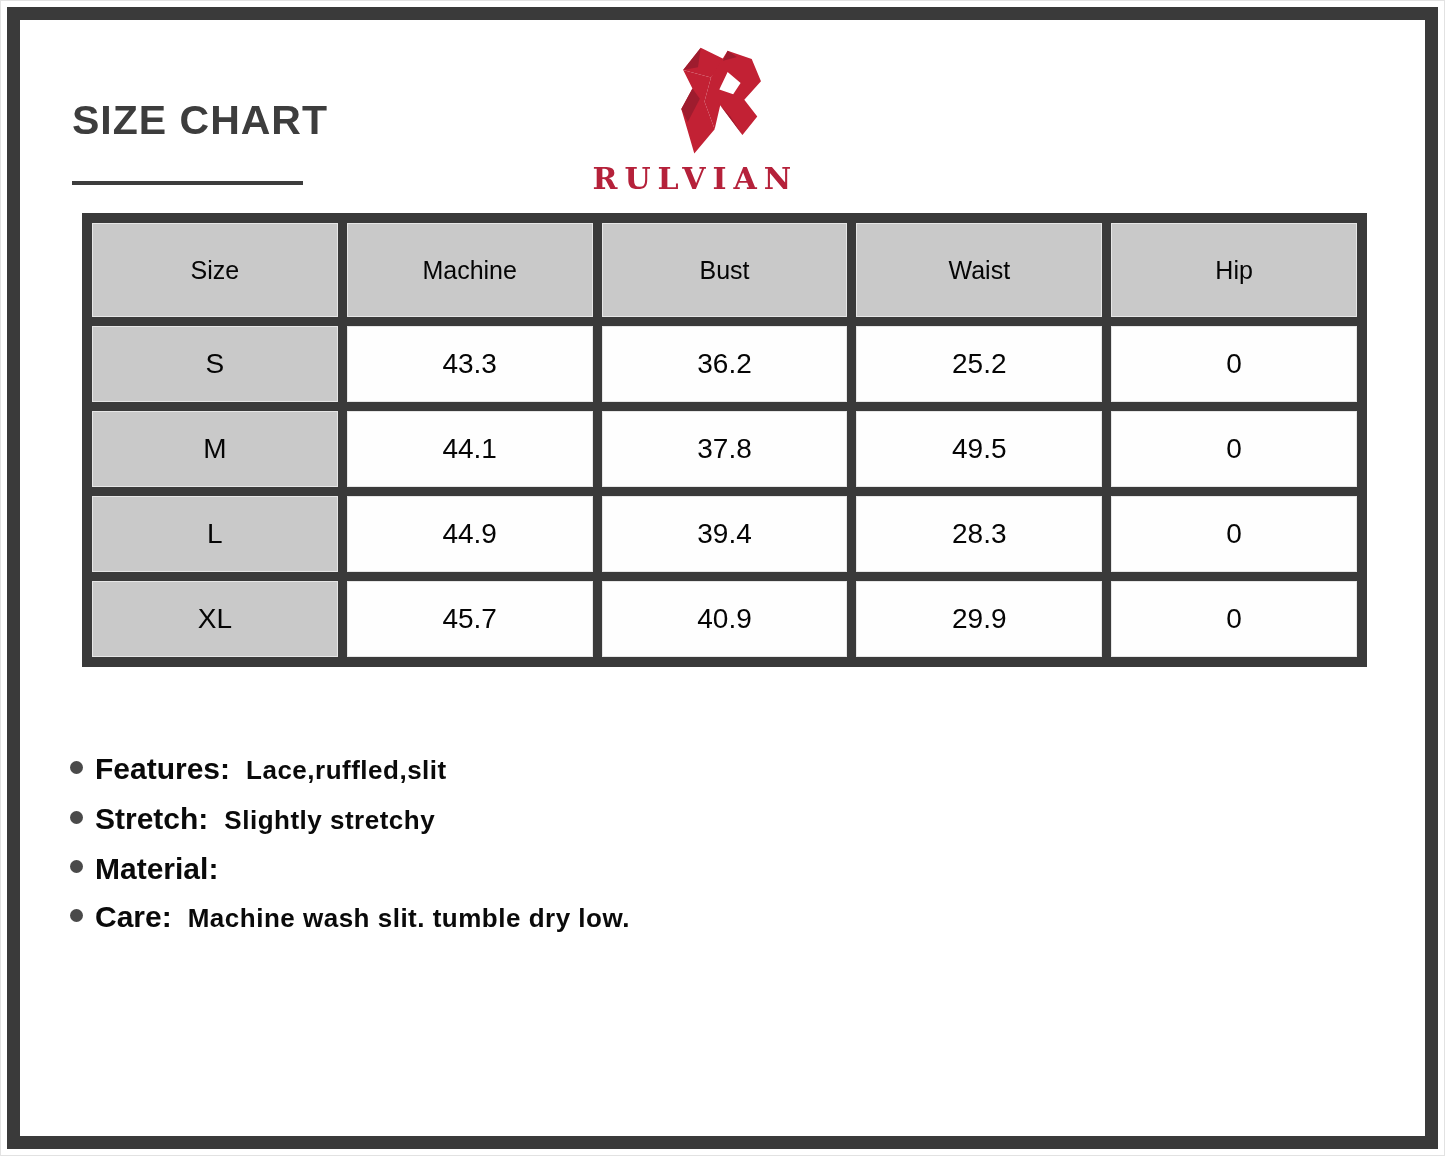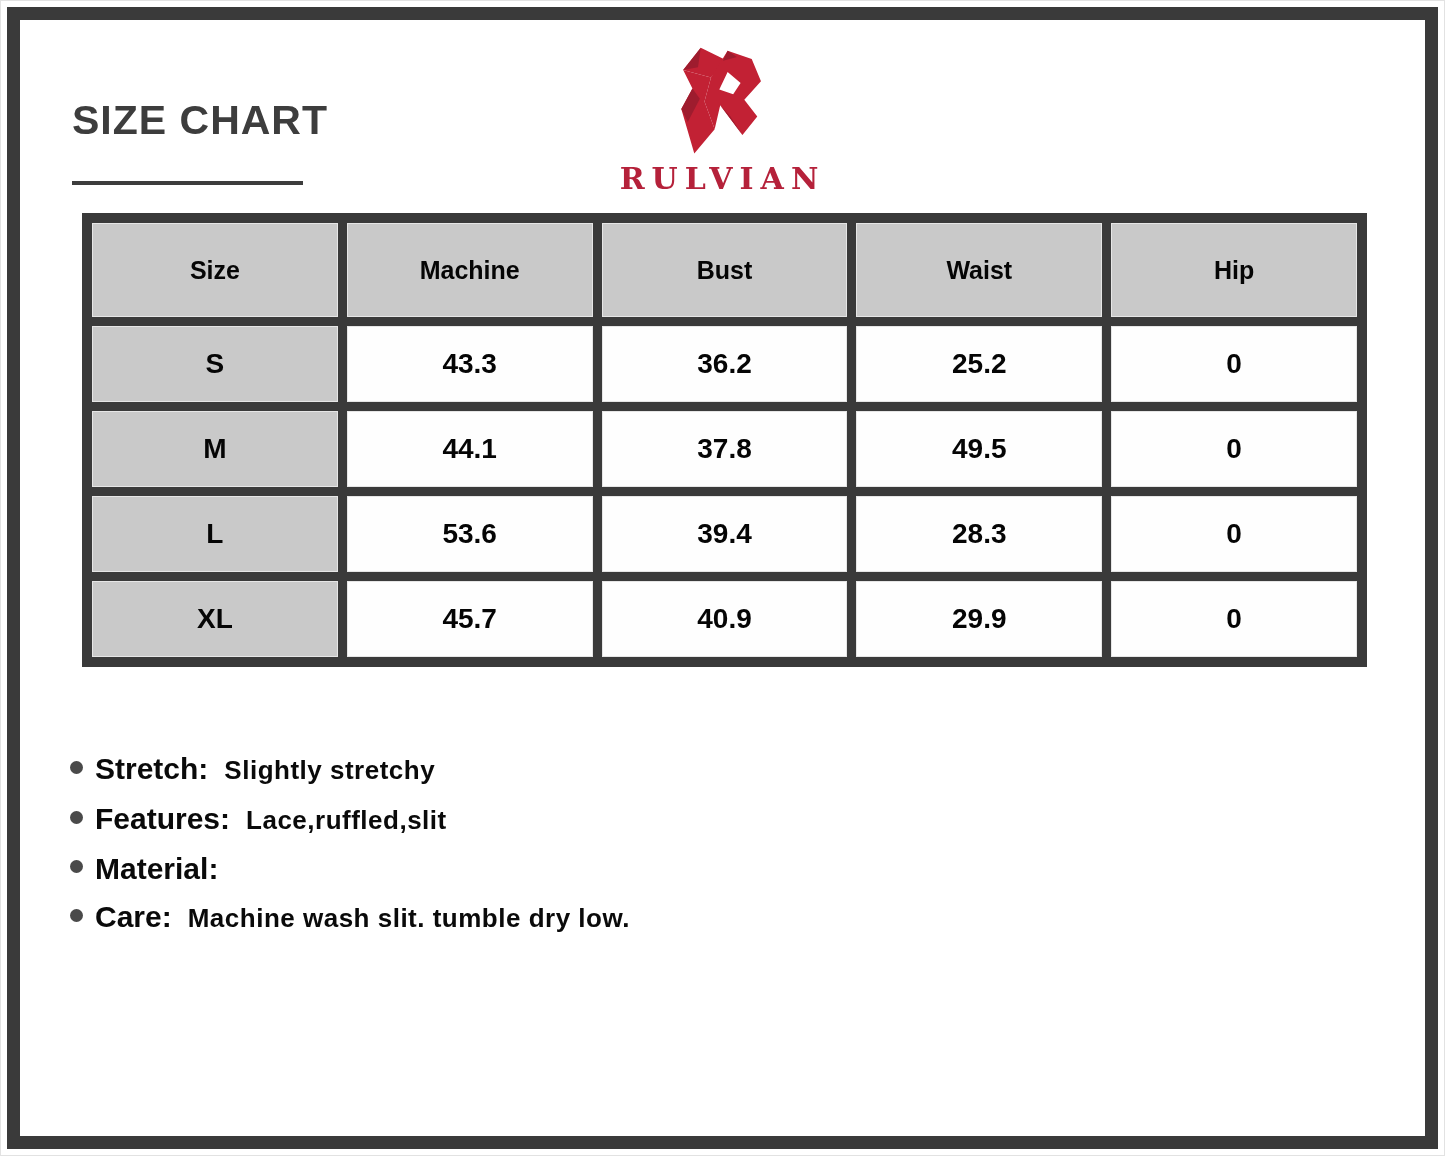--- a/index.html
+++ b/index.html
@@ -35,21 +35,21 @@
     width: 231px;
     height: 4px;
     background: #3d3d3d;
   }
   .brand {
     position: absolute;
     left: 50%;
     top: 46px;
     transform: translateX(-50%);
     width: 260px;
-    text-align: center;
+    text-align: left;
   }
   .brand-mark { display: block; margin: 0 auto; }
   .brand-name {
     display: block;
     margin-top: 2px;
     font-family: "DejaVu Serif", serif;
     font-weight: bold;
     font-size: 30px;
     letter-spacing: 7px;
     color: #b5213a;
@@ -61,21 +61,21 @@
     top: 213px;
     width: 1285px;
     border-collapse: separate;
     border-spacing: 11px;
     background: #3a3a3a;
     table-layout: fixed;
   }
   table.size-table th, table.size-table td {
     text-align: center;
     vertical-align: middle;
-    font-weight: bold;
+    font-weight: normal;
     color: #050505;
     box-shadow: 0 0 0 1px #e6e6e6;
     margin-left: 16px;
   }
   table.size-table th {
     height: 90px;
     background: #c9c9c9;
     font-size: 25px;
   }
   table.size-table td {
@@ -163,48 +163,48 @@
       </tr>
       <tr>
         <td class="cell-size">M</td>
         <td class="cell-val">44.1</td>
         <td class="cell-val">37.8</td>
         <td class="cell-val">49.5</td>
         <td class="cell-val">0</td>
       </tr>
       <tr>
         <td class="cell-size">L</td>
-        <td class="cell-val">53.6</td>
+        <td class="cell-val">44.9</td>
         <td class="cell-val">39.4</td>
         <td class="cell-val">28.3</td>
         <td class="cell-val">0</td>
       </tr>
       <tr>
         <td class="cell-size">XL</td>
         <td class="cell-val">45.7</td>
         <td class="cell-val">40.9</td>
         <td class="cell-val">29.9</td>
         <td class="cell-val">0</td>
       </tr>
     </tbody>
   </table>
 
   <div class="details">
     <div class="detail-row">
       <span class="bullet-dot"></span>
+      <span class="detail-label">Features:</span>
+      <span class="detail-value">Lace,ruffled,slit</span>
+    </div>
+    <div class="detail-row">
+      <span class="bullet-dot"></span>
       <span class="detail-label">Stretch:</span>
       <span class="detail-value">Slightly stretchy</span>
     </div>
     <div class="detail-row">
       <span class="bullet-dot"></span>
-      <span class="detail-label">Features:</span>
-      <span class="detail-value">Lace,ruffled,slit</span>
-    </div>
-    <div class="detail-row">
-      <span class="bullet-dot"></span>
       <span class="detail-label">Material:</span>
     </div>
     <div class="detail-row">
       <span class="bullet-dot"></span>
       <span class="detail-label">Care:</span>
       <span class="detail-value">Machine wash slit. tumble dry low.</span>
     </div>
   </div>
 </div>
 

